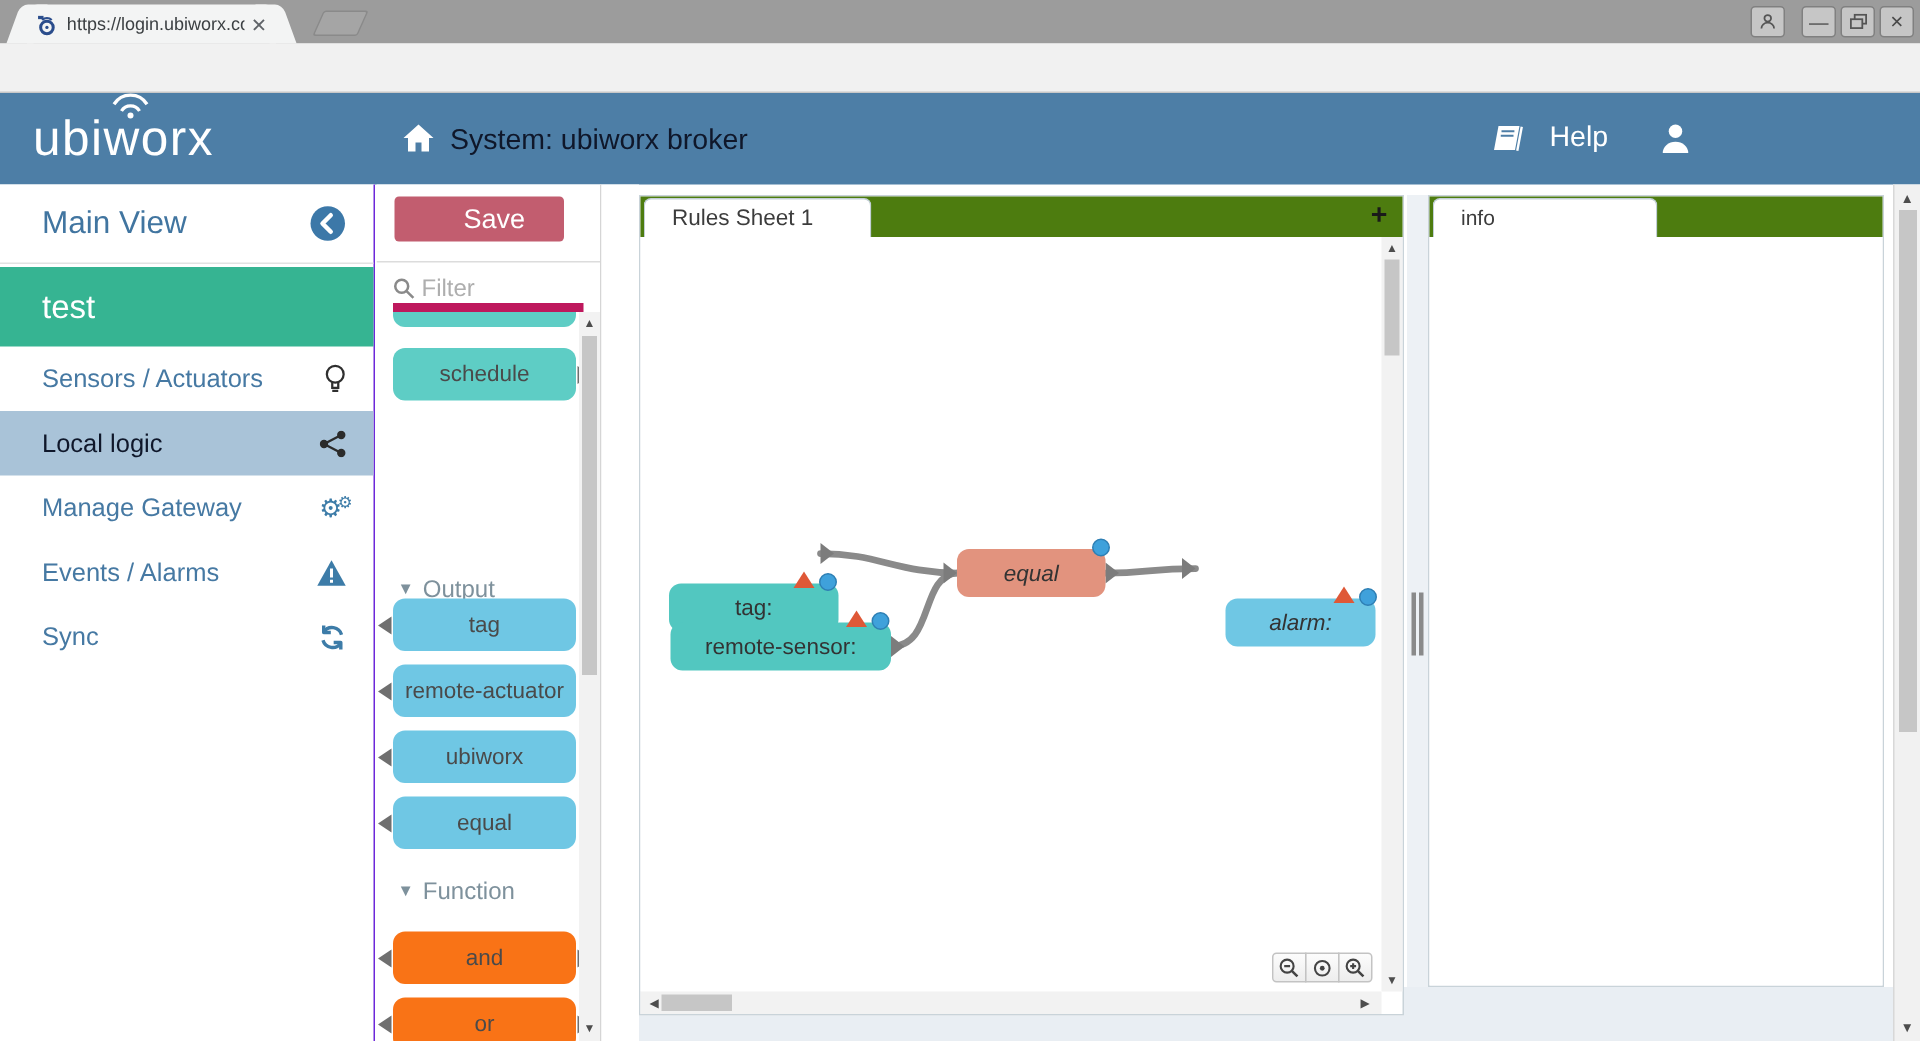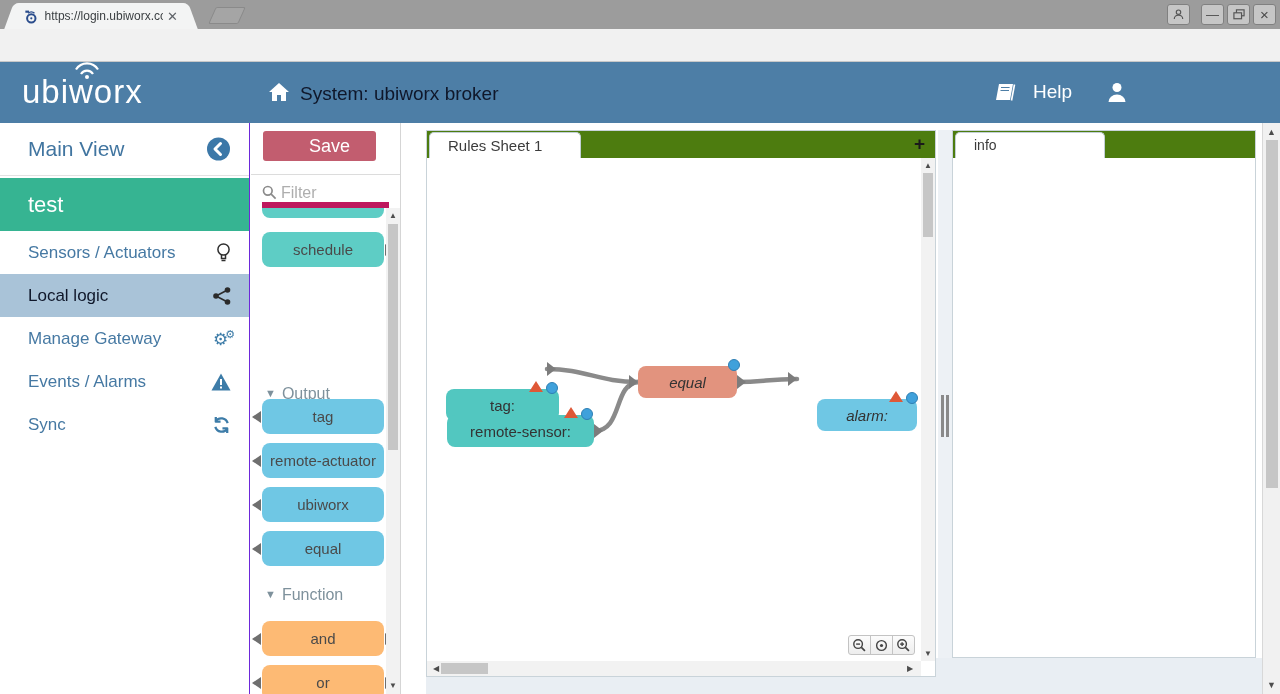--- a/index.html
+++ b/index.html
@@ -76,21 +76,21 @@
   .filter-box { position:absolute; left:11px; top:60px; width:127px; height:25px;
     border-bottom:6px solid #be185d; display:flex; align-items:center; }
   .filter-input { border:none; outline:none; width:100px; font-size:16px; color:#444;
     font-family:"Liberation Sans",sans-serif; margin-left:4px; }
   .filter-input::placeholder { color:#aeaeae; }
   .plist { position:absolute; left:0; top:85px; width:135px; height:486px; overflow:hidden; }
   .pnode { position:absolute; left:11px; width:122px; height:35px; border-radius:8px;
     display:flex; align-items:center; justify-content:center; font-size:15px; color:#4a4a4a; }
   .pnode.teal   { background:#5ecdc5; }
   .pnode.blue   { background:#6fc7e4; }
-  .pnode.salmon { background:#fdba74; }
+  .pnode.salmon { background:#f97316; }
   .pnode-sliver { position:absolute; left:11px; top:-5px; width:122px; height:15px;
     background:#5ecdc5; border-radius:0 0 8px 8px; }
   .port-l { position:absolute; left:-10px; top:50%; transform:translateY(-50%); width:0; height:0;
     border-top:6px solid transparent; border-bottom:6px solid transparent; border-right:9px solid #6f6f6f; }
   .port-r { position:absolute; right:-10px; top:50%; transform:translateY(-50%); width:0; height:0;
     border-top:6px solid transparent; border-bottom:6px solid transparent; border-left:9px solid #6f6f6f; }
   .psection { position:absolute; left:14px; color:#7e919c; font-size:16px; }
   .psection .caret { font-size:11px; margin-right:6px; vertical-align:2px; }
   .pscroll { position:absolute; left:135px; top:85px; width:14px; height:486px; background:#f2f2f2; }
   .scroll-arrow { position:absolute; left:0; width:14px; text-align:center; font-size:8px; color:#4d4d4d; }

